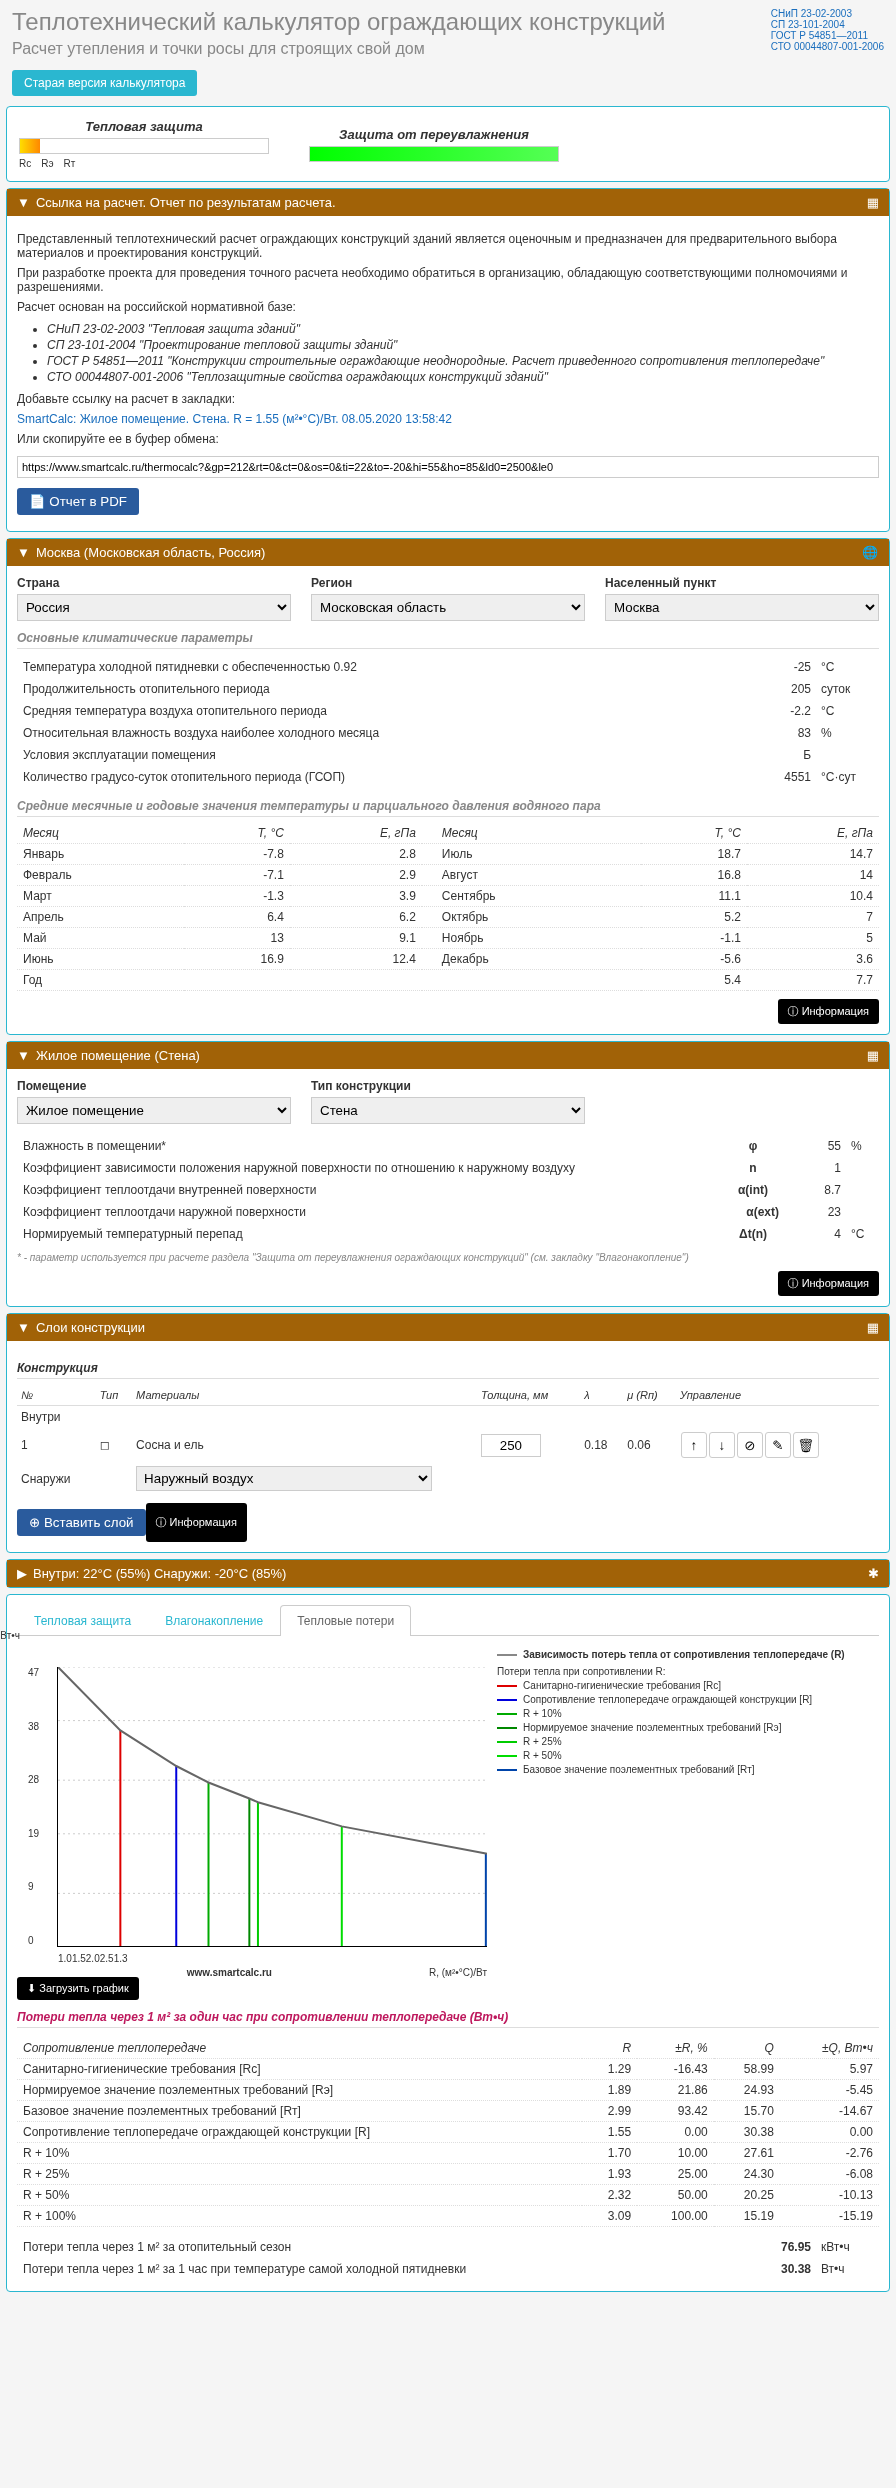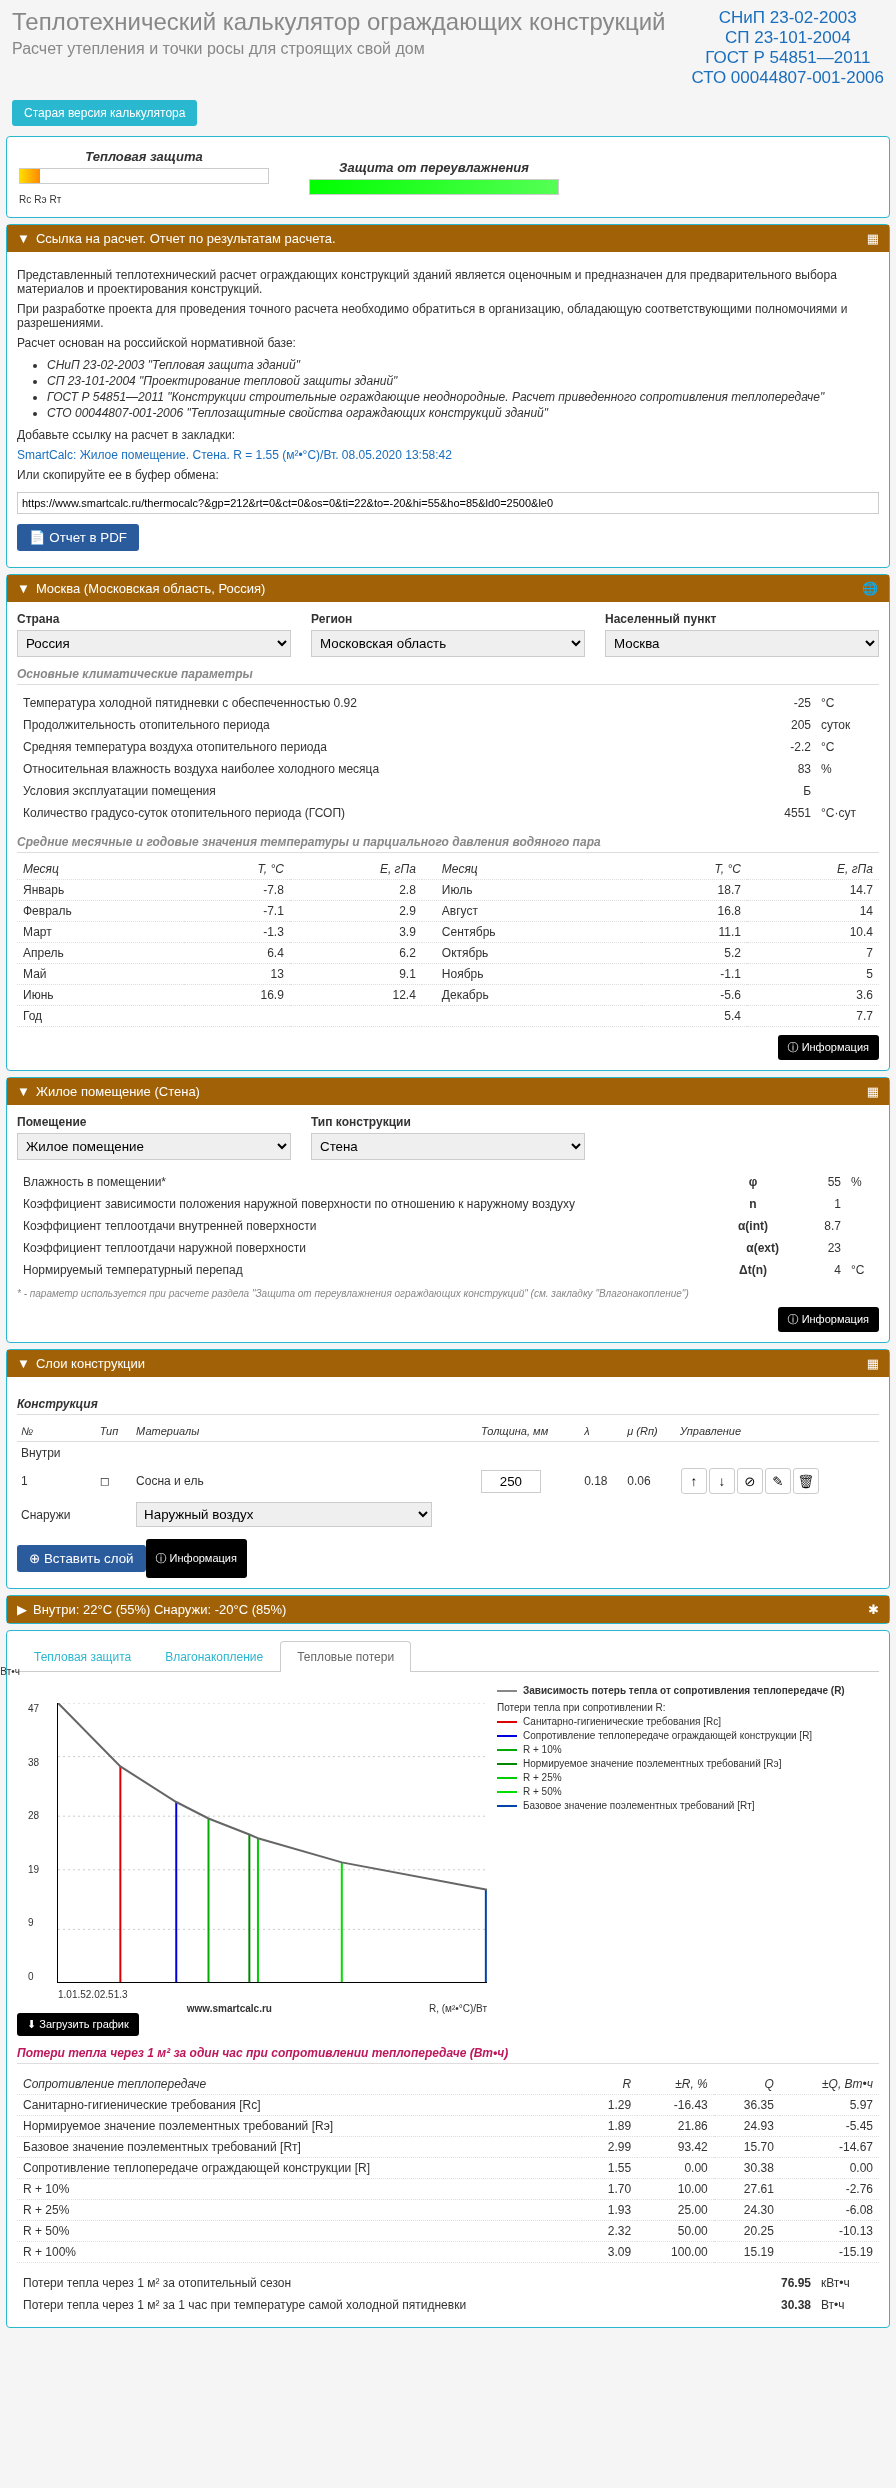--- a/index.html
+++ b/index.html
@@ -1,32 +1,32 @@
 <!DOCTYPE html>
 <html><head>
 <meta charset="utf-8">
 <style>
 *{box-sizing:border-box;margin:0;padding:0;font-family:Arial,sans-serif}
 body{background:#f5f5f5;width:896px;margin:0 auto;font-size:12px;color:#333}
 .header{display:flex;justify-content:space-between;padding:8px 12px}
 .header-left h1{color:#888;font-size:24px;font-weight:normal}
 .header-left h2{color:#888;font-size:16px;font-weight:normal;margin-top:4px}
-.header-right{text-align:center;font-size:17px}
+.header-right{text-align:left;font-size:10px}
 .header-right a{display:block;color:#1a6ebd;text-decoration:none}
 .btn-old{background:#2ab7d0;color:#fff;border:none;padding:6px 12px;border-radius:3px;font-size:12px;margin:4px 12px;cursor:pointer}
 .panel{border:1px solid #2ab7d0;border-radius:4px;margin:6px;background:#fff}
 .panel-header{background:#a16207;color:#fff;padding:6px 10px;font-size:13px;display:flex;justify-content:space-between;align-items:center;cursor:pointer}
 .panel-header .arrow{margin-right:6px}
 .panel-body{padding:10px}
 .indicator-row{display:flex;gap:40px;padding:12px;align-items:center}
 .indicator-group{text-align:center}
 .indicator-label{font-weight:bold;font-style:italic;font-size:13px;margin-bottom:4px}
 .indicator-bar{width:250px;height:16px;border:1px solid #ccc;position:relative;background:#fff}
 .indicator-bar.green{background:linear-gradient(to right,#0f0,#5f5)}
-.indicator-marks{display:flex;gap:3px;font-size:10px;margin-top:10px}
+.indicator-marks{display:flex;gap:10px;font-size:10px;margin-top:4px}
 .indicator-marks span{position:relative}
 .norm-list{list-style:disc;margin:8px 0 8px 30px}
 .norm-list li{font-style:italic;margin:2px 0}
 .link-blue{color:#1a6ebd;text-decoration:none}
 .url-input{width:100%;padding:4px;border:1px solid #ccc;font-size:11px;margin:4px 0}
 .btn-primary{background:#2a5b9d;color:#fff;border:none;padding:6px 12px;border-radius:3px;cursor:pointer;margin:6px 0}
 .btn-info{background:#000000;color:#fff;border:none;padding:5px 10px;border-radius:3px;cursor:pointer;font-size:11px}
 .form-row{display:flex;gap:20px;margin-bottom:10px}
 .form-col{flex:1}
 .form-col label{font-weight:bold;display:block;margin-bottom:4px}
@@ -482,21 +482,21 @@
             <th>±R, %</th>
             <th>Q</th>
             <th>±Q, Вт•ч</th>
           </tr>
         </tbody>
         <tbody>
           <tr>
             <td>Санитарно-гигиенические требования [Rс]</td>
             <td>1.29</td>
             <td>-16.43</td>
-            <td>36.35</td>
+            <td>58.99</td>
             <td>5.97</td>
           </tr>
         </tbody>
         <tbody>
           <tr>
             <td>Нормируемое значение поэлементных требований [Rэ]</td>
             <td>1.89</td>
             <td>21.86</td>
             <td>24.93</td>
             <td>-5.45</td>

